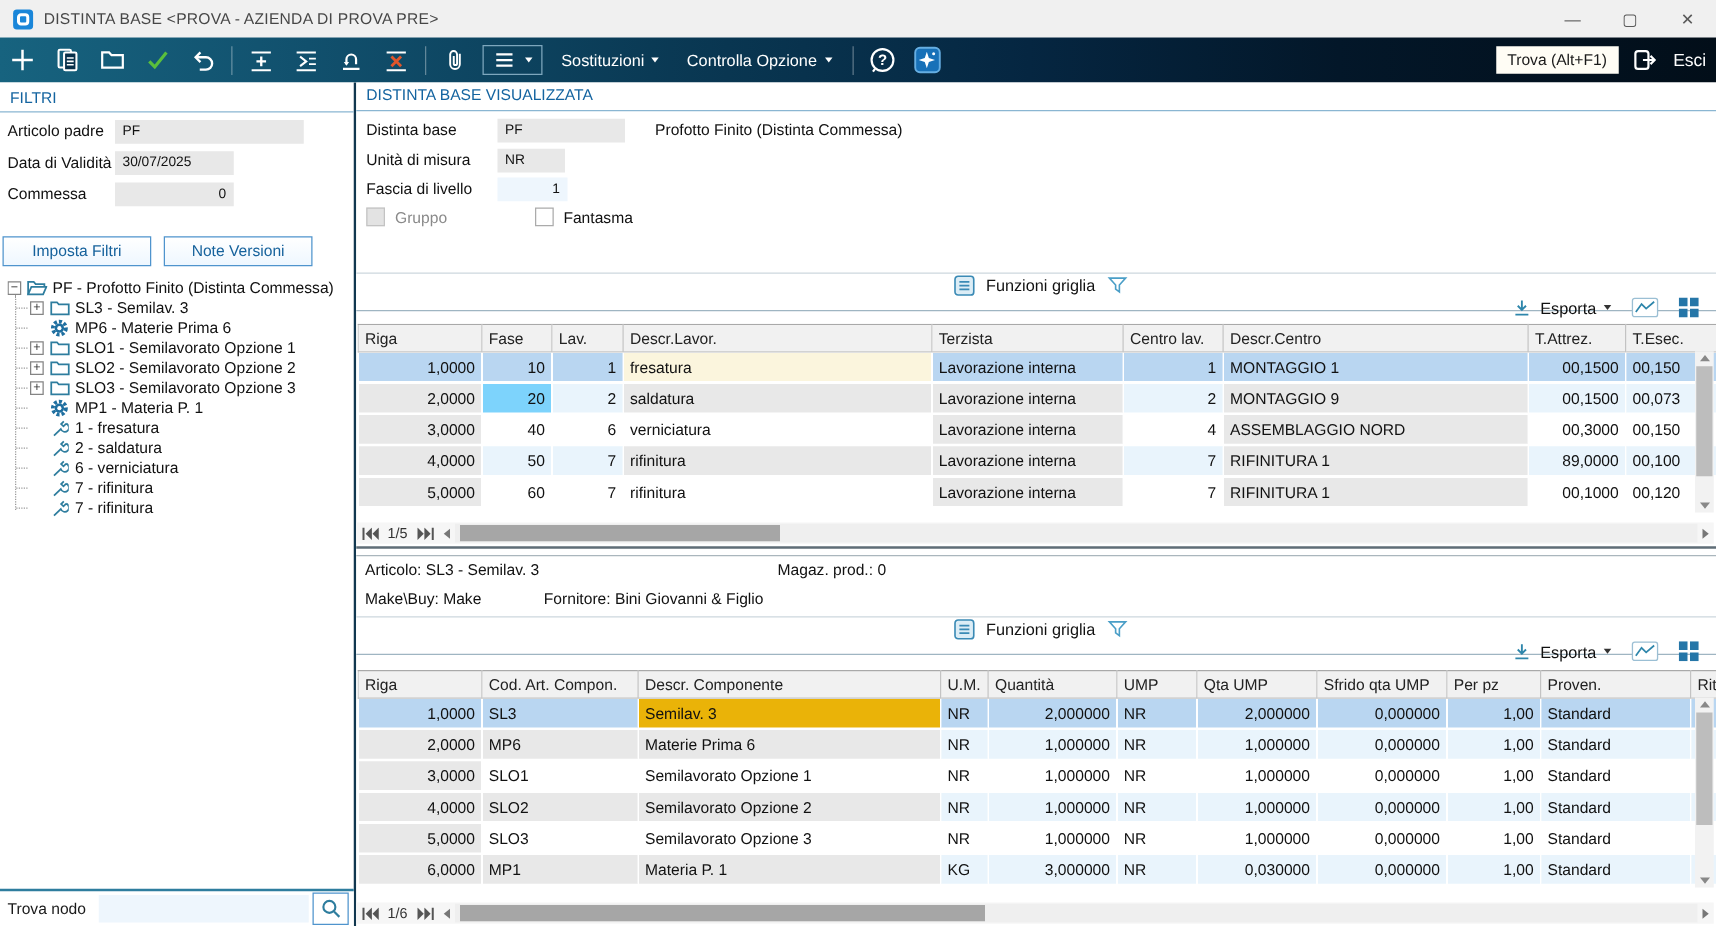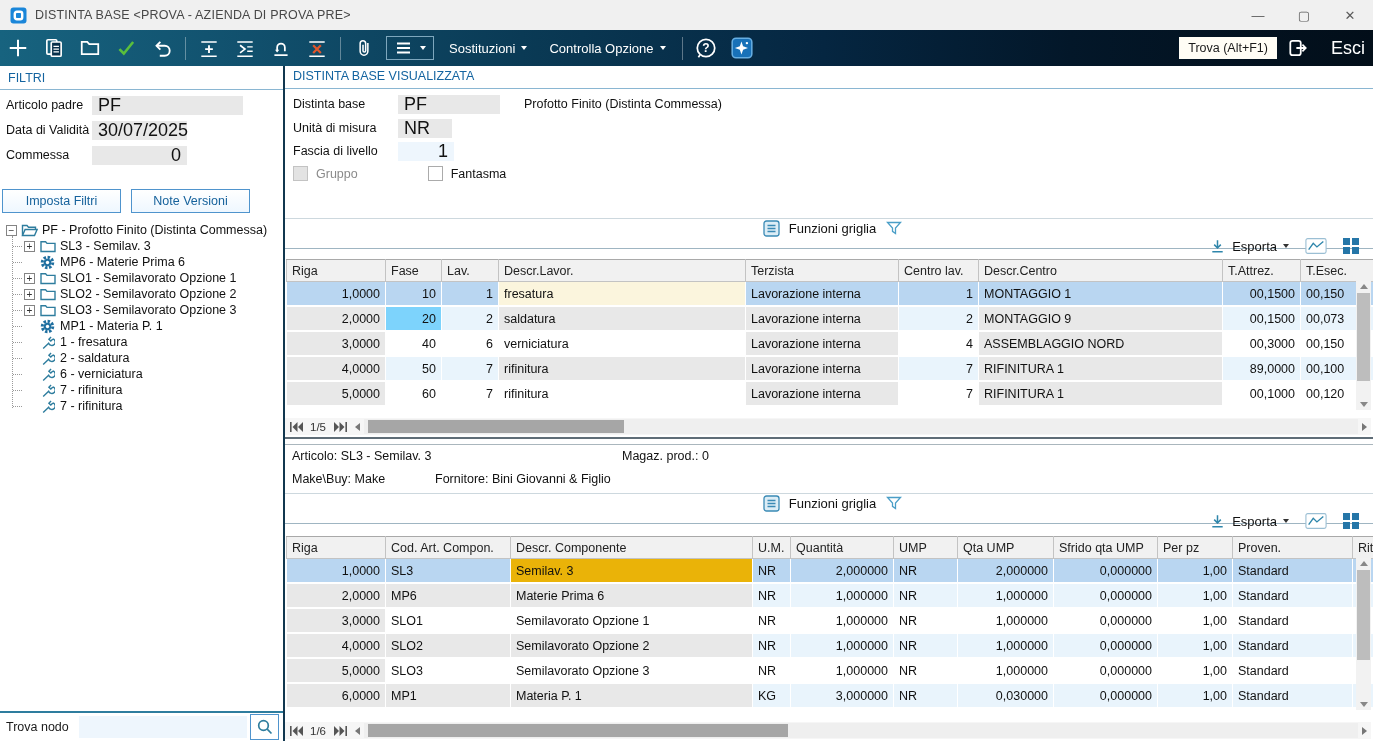--- a/index.html
+++ b/index.html
@@ -14,29 +14,29 @@
 
   
   .toolbar{position:absolute;top:30px;left:0;right:0;height:36px;display:flex;align-items:center;color:#fff;
     background:linear-gradient(90deg,#17637f 0%,#11506d 18%,#0a3a55 38%,#052641 60%,#031729 78%,#020e19 100%);}
   .tbtn{height:30px;min-width:34px;display:flex;align-items:center;justify-content:center;margin:0 1px;flex:none;}
   .tbtn.text{padding:0 10px;font-size:13px;white-space:nowrap;}
   .tsep{width:1px;height:23px;background:rgba(255,255,255,.35);margin:0 5px;flex:none;}
   .caret{width:0;height:0;border-left:3.5px solid transparent;border-right:3.5px solid transparent;border-top:4px solid #fff;display:inline-block;margin-left:6px;}
   .menubox{border:1px solid #7ea7bd;padding:2px 7px;display:flex;align-items:center;margin:0 4px;}
   .trovabox{background:#fffdf5;color:#1a1a1a;font-size:12.5px;padding:4px 9px;white-space:nowrap;flex:none;}
-  .esci{display:flex;align-items:center;gap:22px;margin:0 8px 0 10px;font-size:18px;flex:none;}
+  .esci{display:flex;align-items:center;gap:12px;margin:0 8px 0 10px;font-size:14px;flex:none;}
   .spacer{flex:1;}
 
   
   .left{position:absolute;top:66px;left:0;width:283px;bottom:0;border-right:2px solid #11374f;background:#fff;}
   .ptitle{color:#1464a0;font-size:12.5px;padding:5px 8px 4px;border-bottom:1px solid #8ab6d2;}
   .frow{display:flex;align-items:center;height:20px;margin:5px 8px 3px 6px;}
   .flabel{width:86px;flex:none;color:#111;}
-  .field{background:#e8e8e8;height:19px;display:flex;align-items:center;padding:0 6px;font-size:18px;color:#111;}
+  .field{background:#e8e8e8;height:19px;display:flex;align-items:center;padding:0 6px;font-size:11px;color:#111;}
   .fbuttons{display:flex;gap:10px;margin:24px 6px 0 2px;}
   .btn{border:1px solid #4f94cd;color:#16629c;background:linear-gradient(#ffffff,#eef7ff);font-size:12.5px;padding:4px 0;width:117px;text-align:center;}
 
   .tree{position:absolute;top:156px;left:6px;right:3px;height:210px;font-size:12.5px;overflow:hidden;}
   .vguide{position:absolute;left:6px;top:14px;height:172px;border-left:1px dotted #9a9a9a;}
   .trow{display:flex;align-items:center;height:16px;white-space:nowrap;position:relative;}
   .trow.child{padding-left:18px;}
   .trow.child::before{content:'';position:absolute;left:7px;top:8px;width:9px;border-top:1px dotted #9a9a9a;}
   .exp{width:11px;height:11px;border:1px solid #848484;background:#fff;font-size:10px;line-height:9px;text-align:center;color:#333;margin-right:4px;flex:none;box-sizing:border-box;}
   .expspace{width:11px;margin-right:4px;flex:none;}

